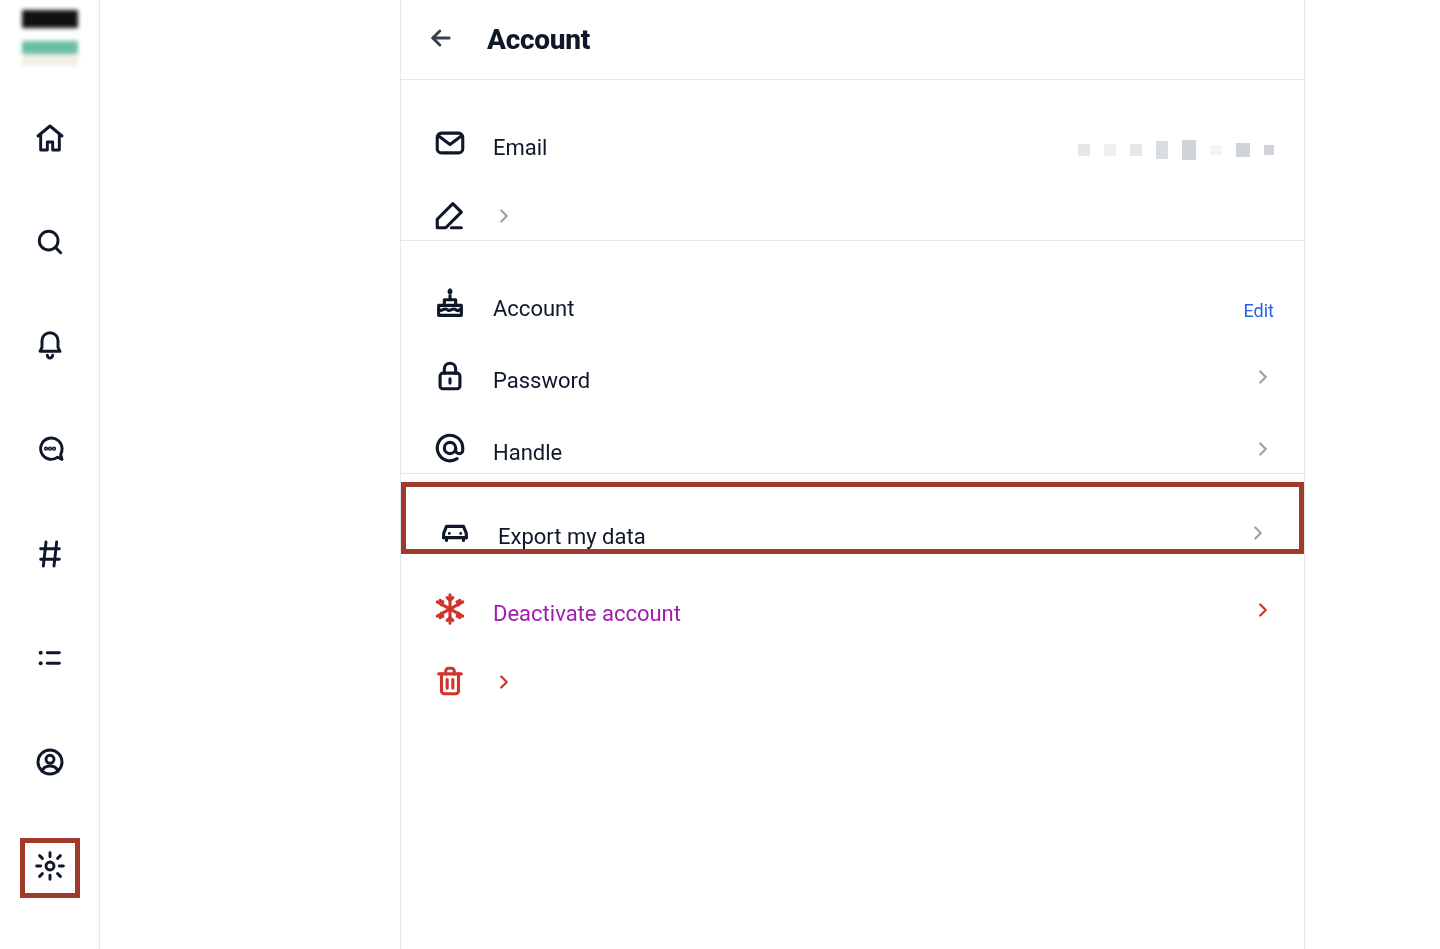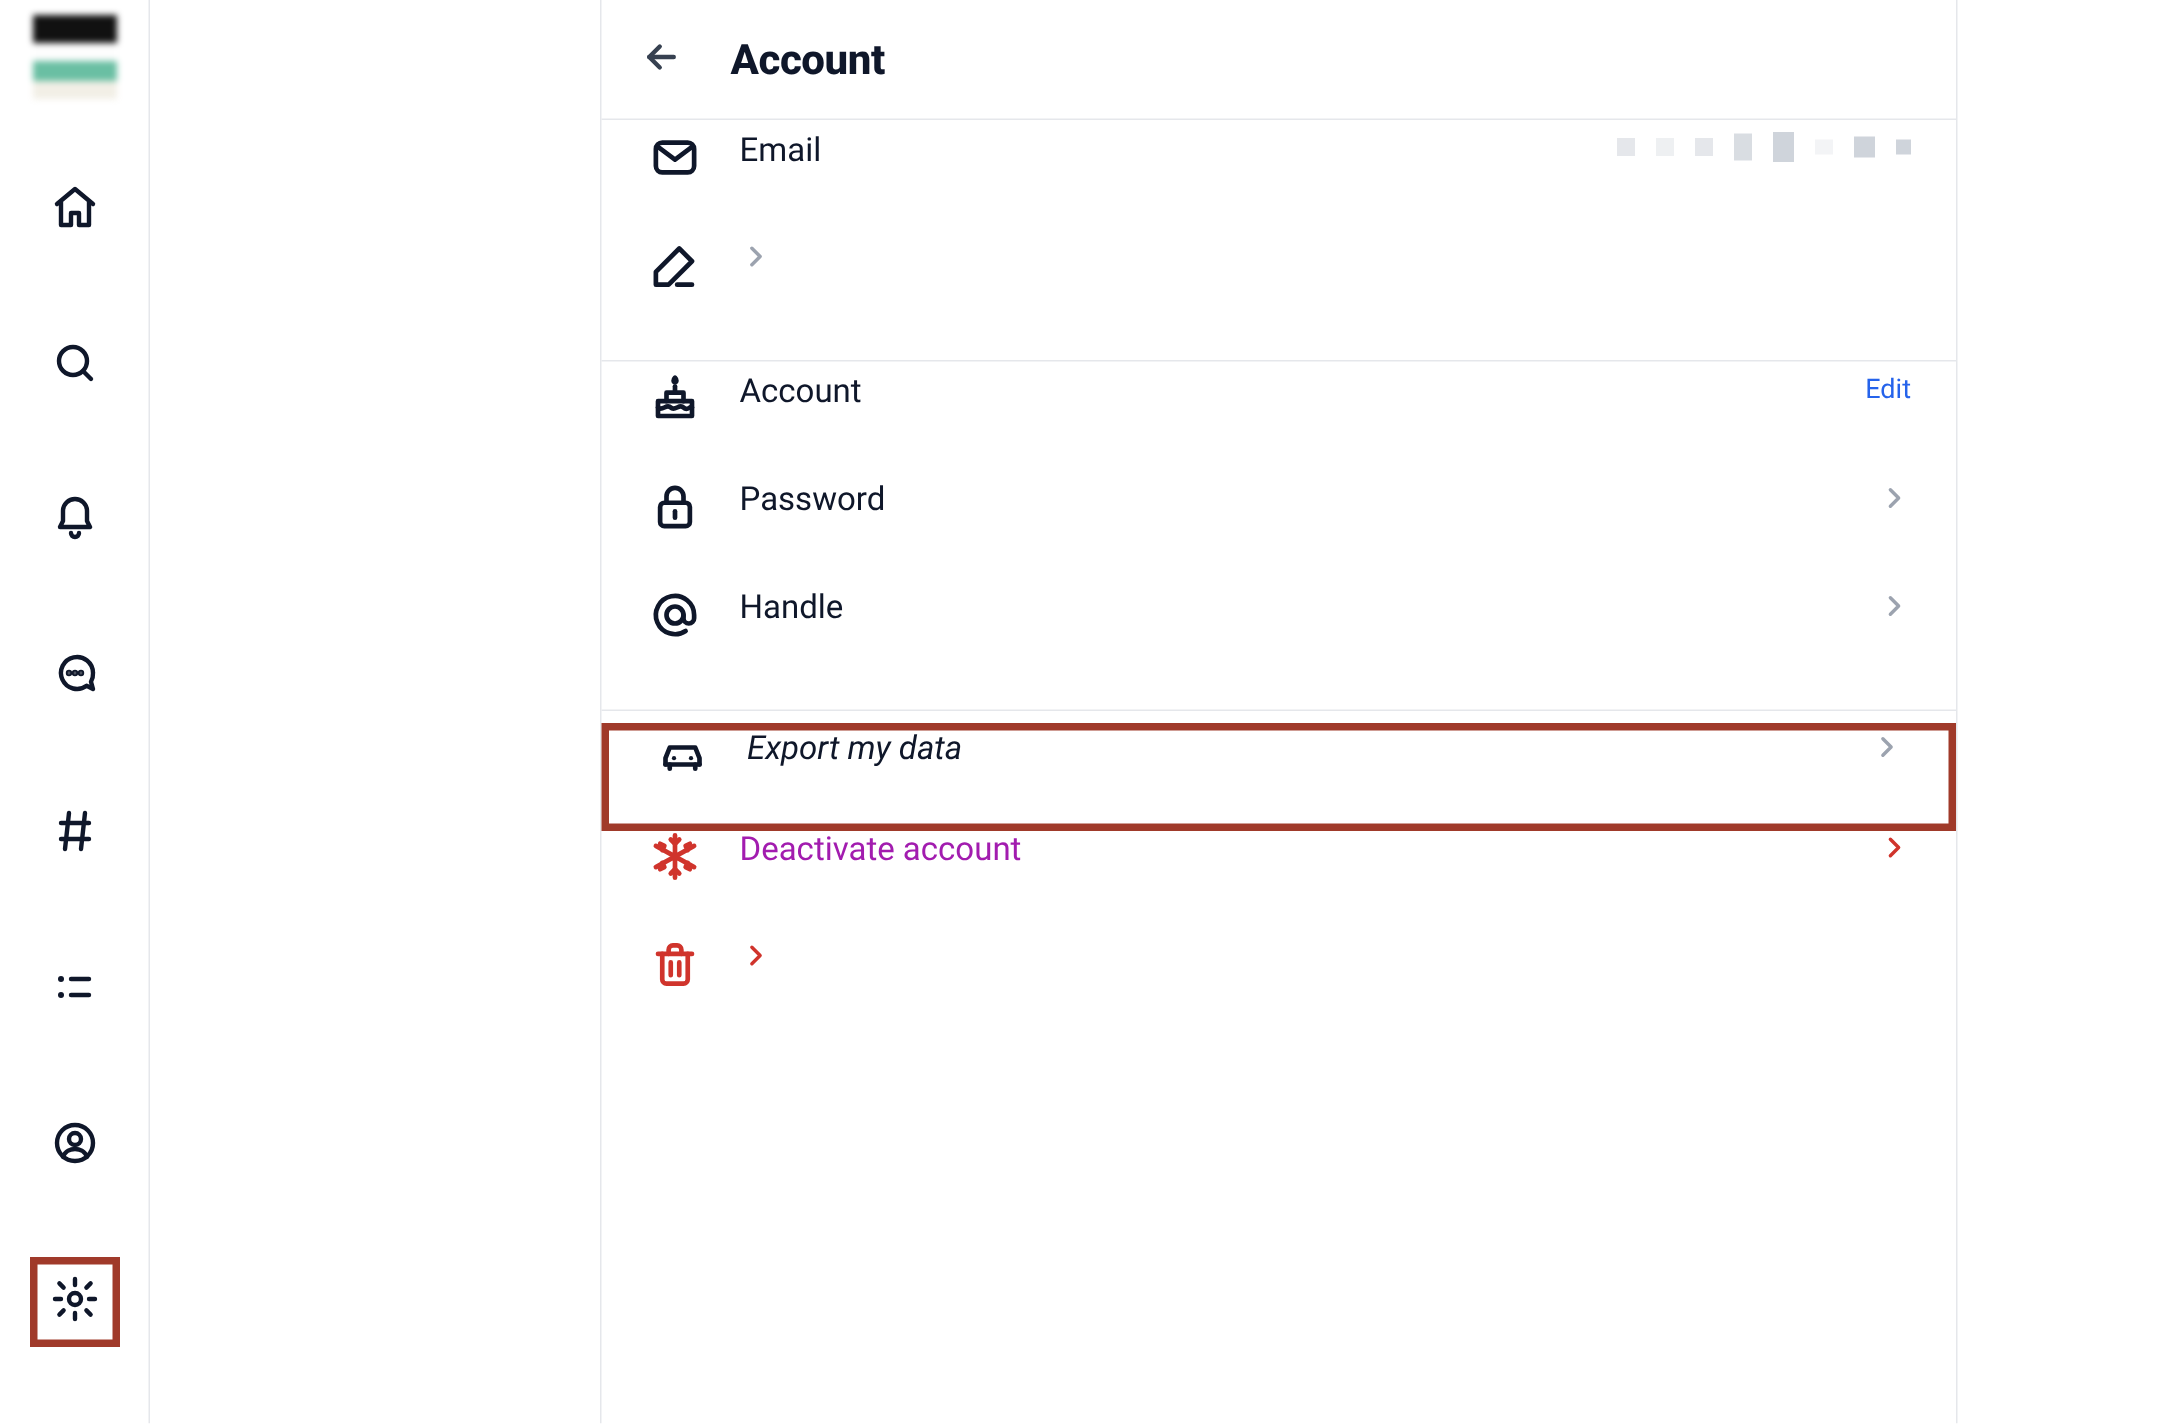--- a/index.html
+++ b/index.html
@@ -49,37 +49,37 @@
     border-bottom: 1px solid #e5e7eb;
   }
   .back-btn { width: 36px; height: 36px; display:flex; align-items:center; justify-content:center; cursor:pointer; }
   .back-btn svg { width: 28px; height: 28px; stroke:#374151; stroke-width:2.5; fill:none; stroke-linecap:round; stroke-linejoin:round; }
   .panel-title { font-size: 28px; font-weight: 800; letter-spacing: -0.01em; }
 
   .section { border-bottom: 1px solid #e5e7eb; padding: 8px 0; }
   .item {
     height: 72px;
     display: flex;
-    align-items: flex-start;
+    align-items: flex-end;
     padding: 0 30px 0 30px;
     gap: 24px;
     cursor: pointer;
     font-size: 22px;
   }
   .item-icon { width: 38px; display:flex; align-items:center; justify-content:center; flex-shrink:0; }
   .item-icon svg { width: 34px; height: 34px; stroke:#0f172a; stroke-width:2.2; fill:none; stroke-linecap:round; stroke-linejoin:round; }
   .item-label { flex: 1; text-align: left; color:#0f172a; }
   .item-action { color:#2563eb; font-size:18px; }
   .chev svg { width: 22px; height: 22px; stroke:#9ca3af; stroke-width:2.5; fill:none; stroke-linecap:round; stroke-linejoin:round; }
 
   .item.danger .item-label { color:#a21caf; }
   .item.danger .item-icon svg { stroke:#d0342c; }
   .item.danger .chev svg { stroke:#d0342c; }
 
-  .item.highlighted { border: 5px solid #a03a2a; font-style: italic; }
+  .item.highlighted { border: 5px solid #a03a2a; }
 
   
   .obscured {
     display:flex; gap:14px; align-items:center;
   }
   .obscured span {
     display:inline-block; background:#cfd4db;
   }
   .ob-a{width:12px;height:12px;opacity:.55}
   .ob-b{width:12px;height:12px;opacity:.35}

